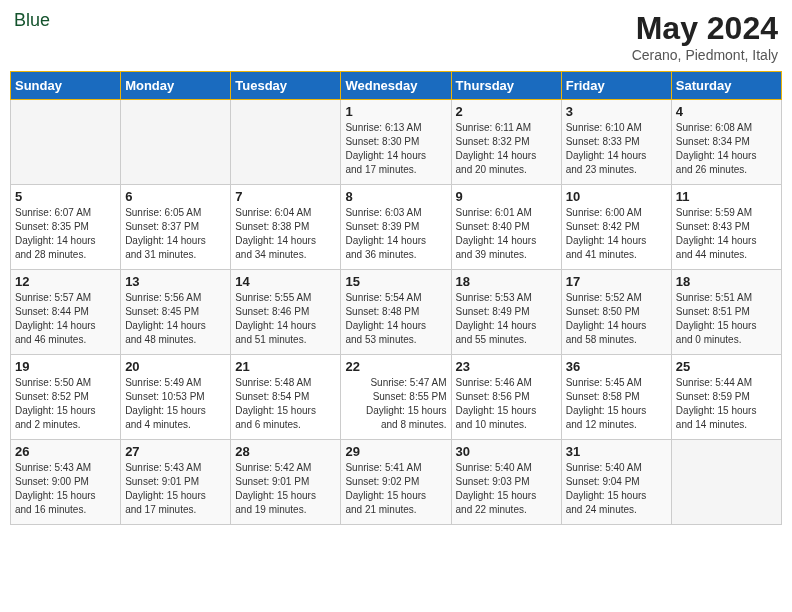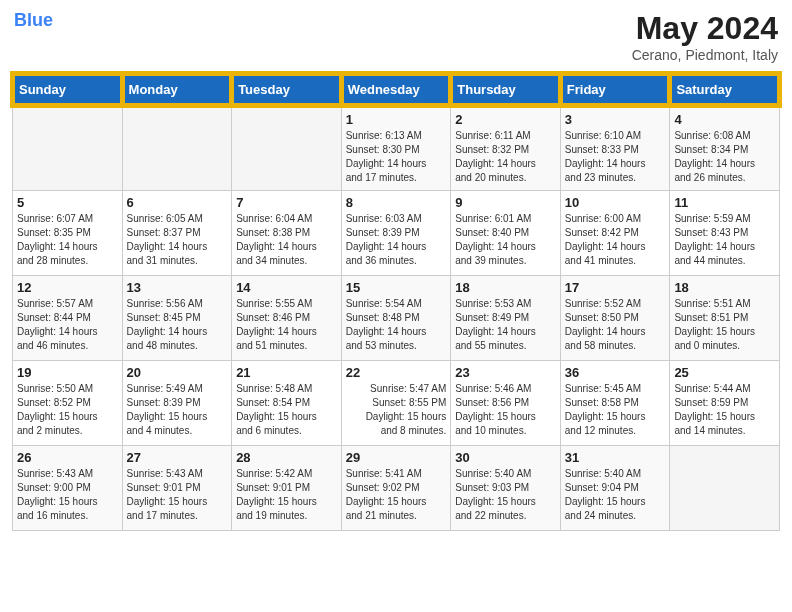--- a/index.html
+++ b/index.html
@@ -26,22 +26,22 @@
       display: flex;
       align-items: center;
     }
     .logo-general {
       font-size: 18px;
       font-weight: bold;
       color: #333;
     }
     .logo-blue {
       font-size: 18px;
-      font-weight: bold;
-      color: #3b82f6;
+      font-weight: normal;
+      color: #14532d;
     }
     .logo-arrow {
       width: 0;
       height: 0;
       border-top: 12px solid transparent;
       border-bottom: 12px solid transparent;
       border-left: 18px solid #2980b9;
       margin-left: 2px;
     }
     .title-section {
@@ -61,21 +61,21 @@
       border-collapse: collapse;
       table-layout: fixed;
     }
     thead th {
       background-color: #1a6bbf;
       color: #fff;
       font-size: 13px;
       font-weight: bold;
       padding: 6px 4px;
       text-align: left;
-      border: 5px solid #eab308;
+      border: 1px solid #eab308;
     }
     tbody td {
       vertical-align: top;
       border: 1px solid #ccc;
       padding: 4px 4px;
       font-size: 10.5px;
       color: #333;
       height: 85px;
       background: #fff;
     }
@@ -263,21 +263,21 @@
         <td>
           <span class="day-number">19</span>
           <div class="day-info" style="white-space: pre-line;">Sunrise: 5:50 AM
 Sunset: 8:52 PM
 Daylight: 15 hours
 and 2 minutes.</div>
         </td>
         <td>
           <span class="day-number">20</span>
           <div class="day-info" style="white-space: pre-line;">Sunrise: 5:49 AM
-Sunset: 8:39 PM
+Sunset: 10:53 PM
 Daylight: 15 hours
 and 4 minutes.</div>
         </td>
         <td>
           <span class="day-number">21</span>
           <div class="day-info" style="white-space: pre-line;">Sunrise: 5:48 AM
 Sunset: 8:54 PM
 Daylight: 15 hours
 and 6 minutes.</div>
         </td>

